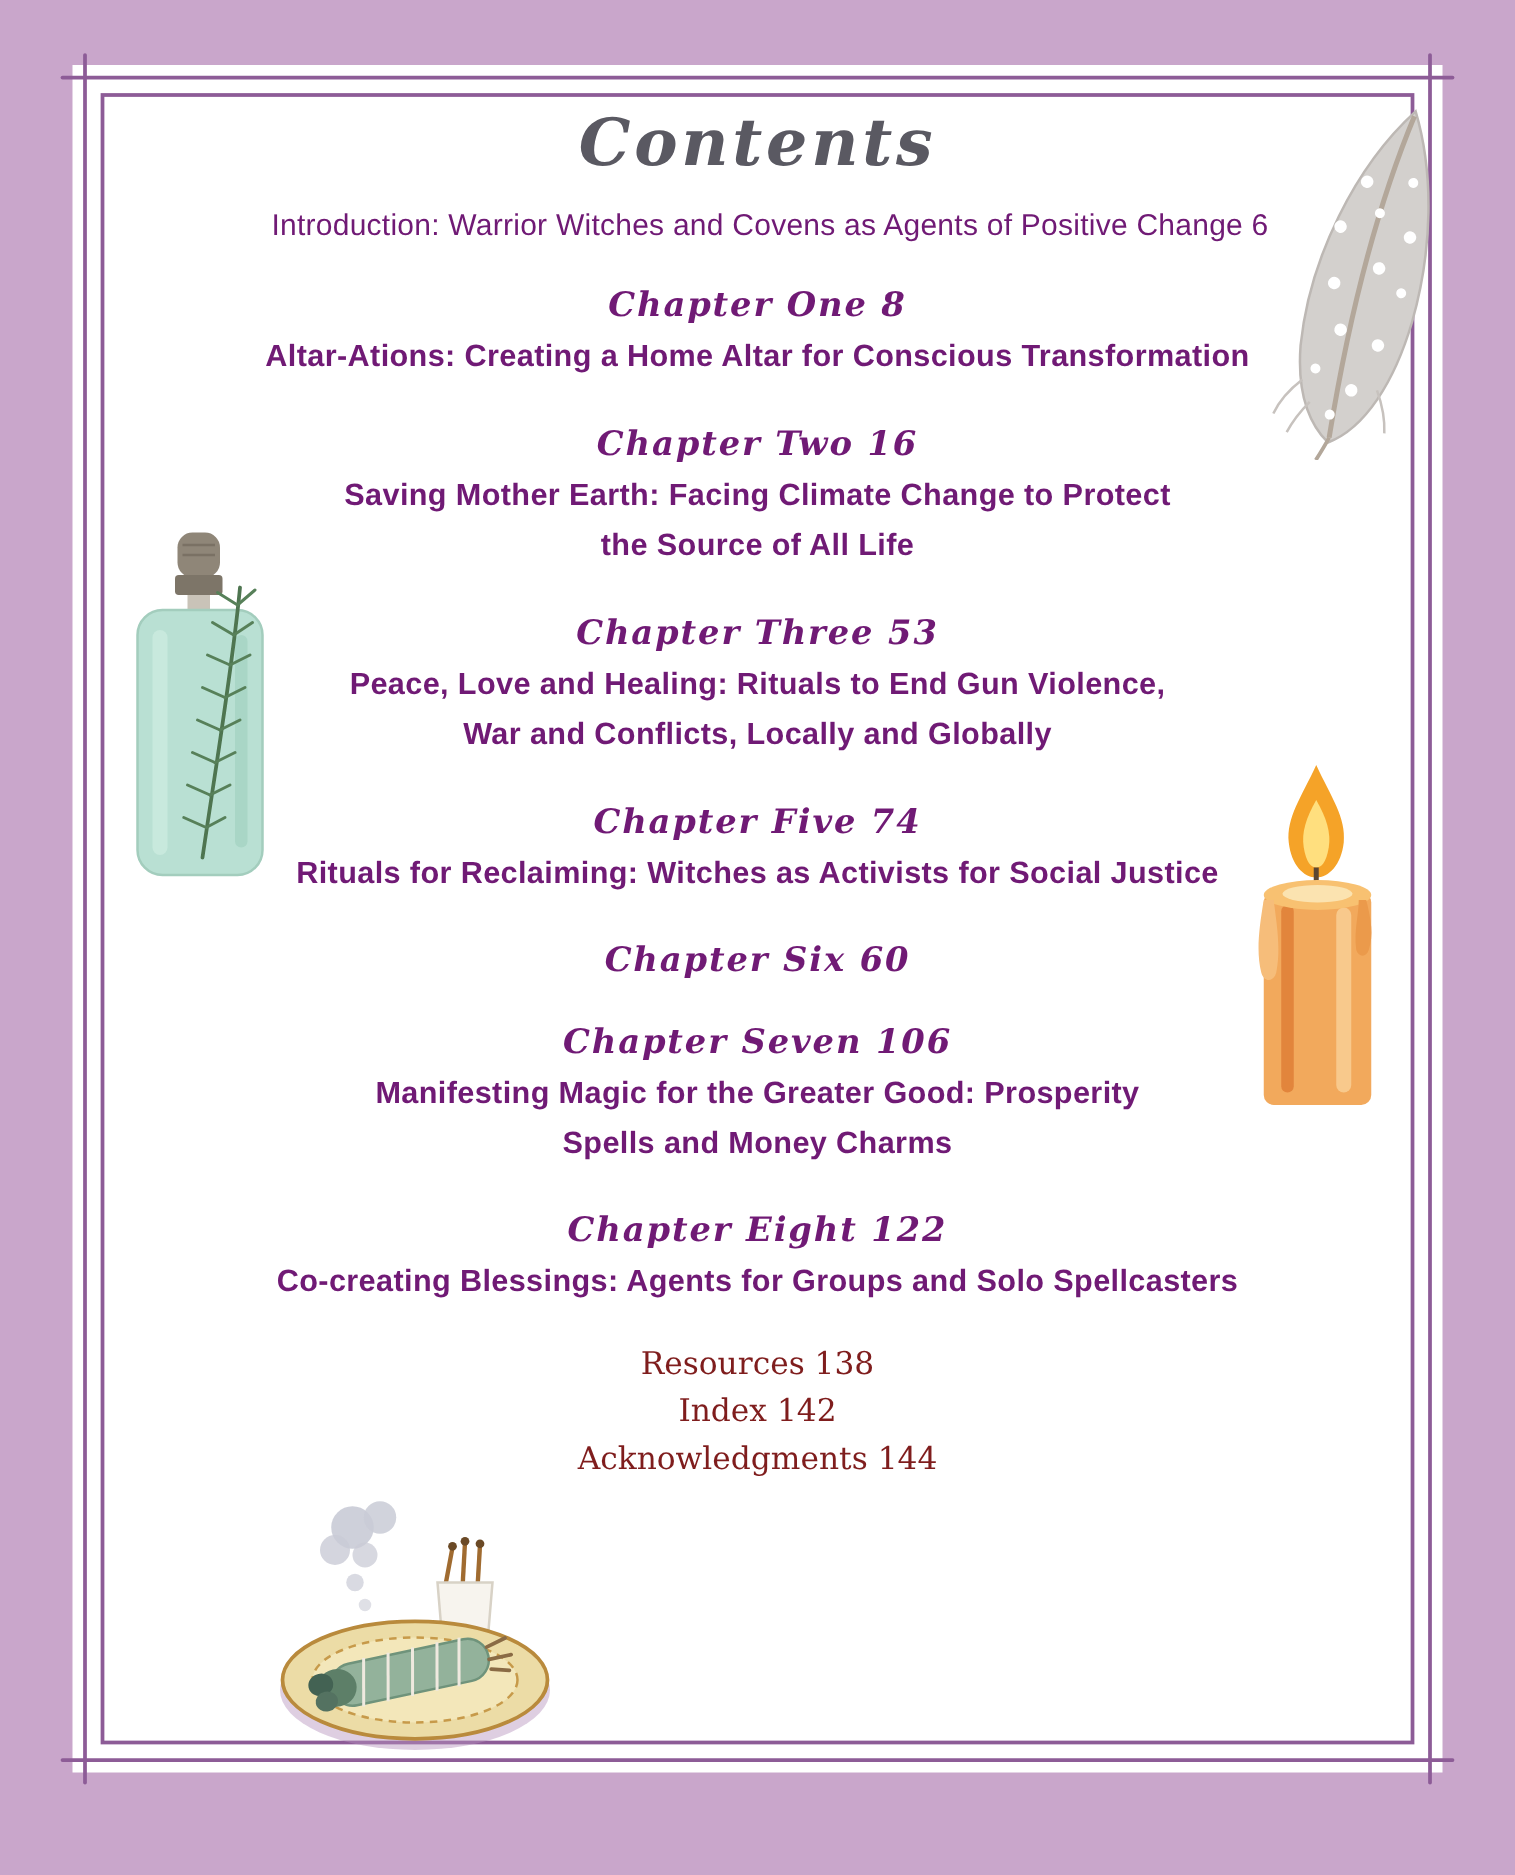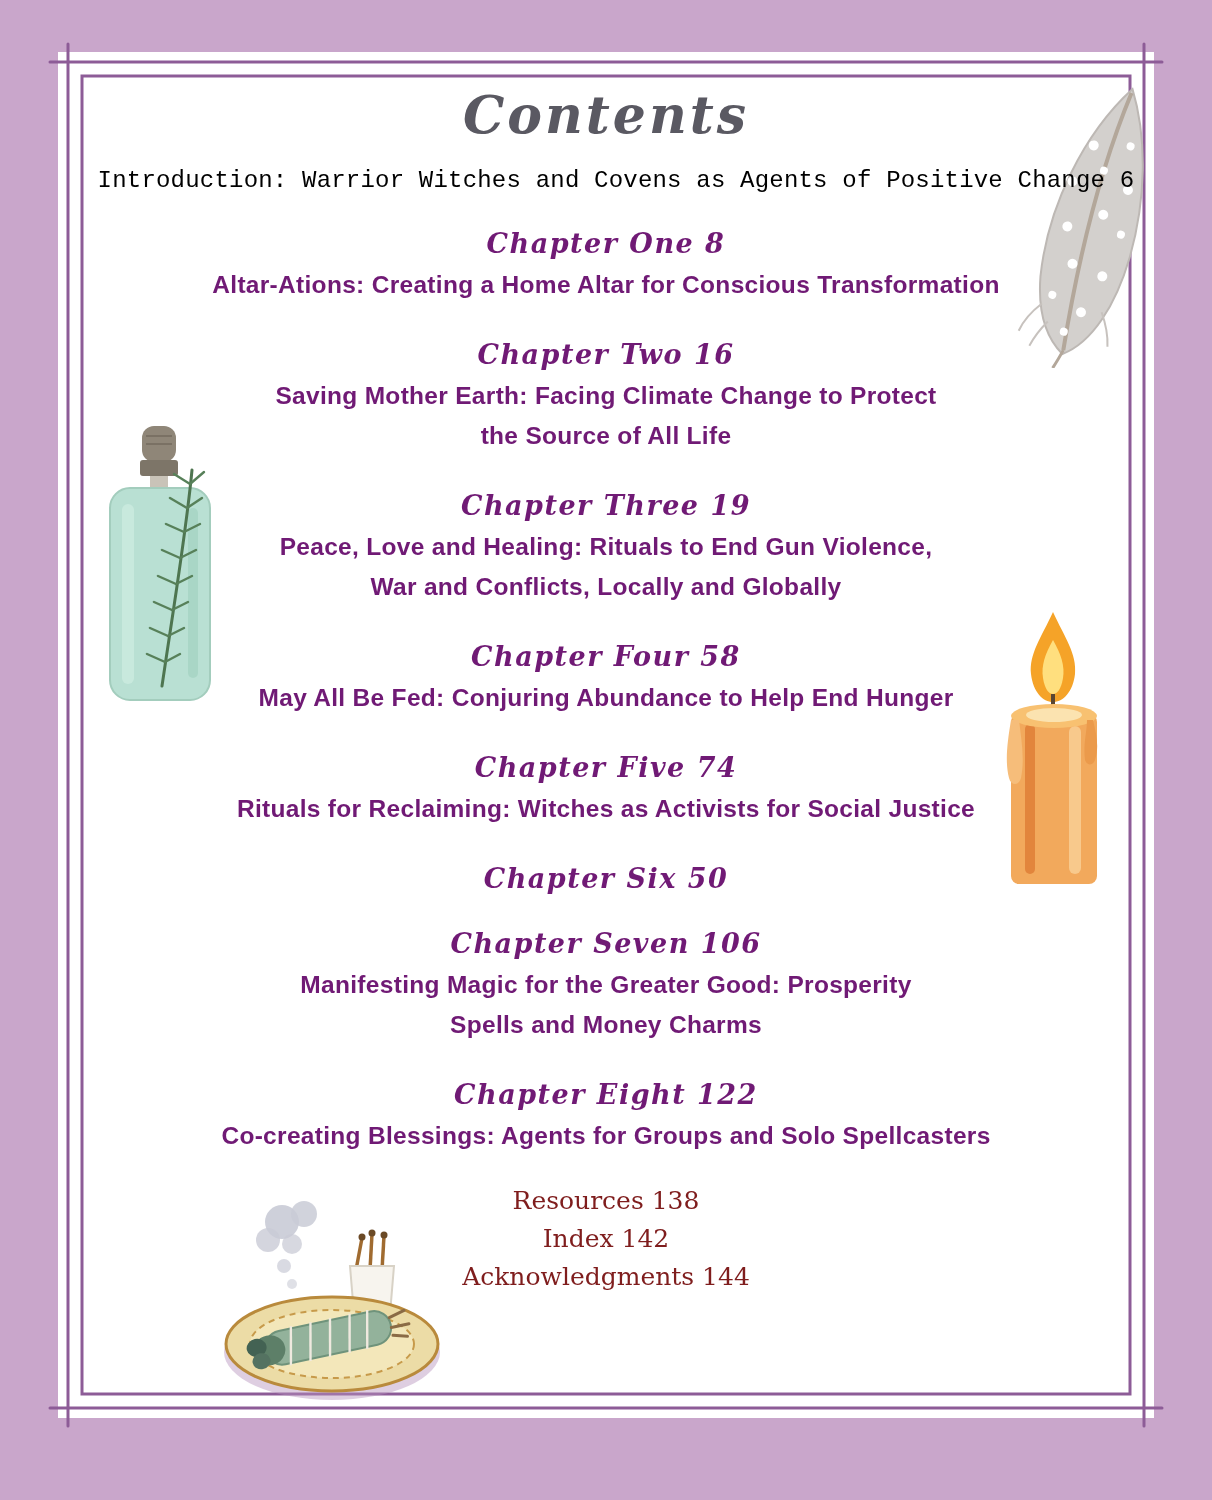--- a/index.html
+++ b/index.html
@@ -38,23 +38,23 @@
     font-weight: bold;
     color: #52515b;
   }
   .contents-title {
     font-size: 52px;
     letter-spacing: 3px;
     color: #5a5962;
   }
   .intro-line {
     margin-top: 22px;
-    font-family: Liberation Mono, monospace;
+    font-family: Liberation Sans, sans-serif;
     font-size: 24px;
-    color: #000000;
+    color: #701a75;
     letter-spacing: 0.2px;
     margin-left: 20px;
   }
   .chapter { display: flex; flex-direction: column; align-items: center; }
   .chapter-heading {
     margin-top: 34px;
     font-size: 27px;
     letter-spacing: 1.5px;
     color: #701a75;
   }
@@ -237,37 +237,33 @@
     <div class="chapter-title">Altar-Ations: Creating a Home Altar for Conscious Transformation</div>
   </div>
 
   <div class="chapter">
     <div class="script chapter-heading">Chapter Two 16</div>
     <div class="chapter-title">Saving Mother Earth: Facing Climate Change to Protect
 the Source of All Life</div>
   </div>
 
   <div class="chapter">
-    <div class="script chapter-heading">Chapter Three 19</div>
+    <div class="script chapter-heading">Chapter Three 53</div>
     <div class="chapter-title">Peace, Love and Healing: Rituals to End Gun Violence,
 War and Conflicts, Locally and Globally</div>
   </div>
 
-  <div class="chapter">
-    <div class="script chapter-heading">Chapter Four 58</div>
-    <div class="chapter-title">May All Be Fed: Conjuring Abundance to Help End Hunger</div>
-  </div>
 
   <div class="chapter">
     <div class="script chapter-heading">Chapter Five 74</div>
     <div class="chapter-title">Rituals for Reclaiming: Witches as Activists for Social Justice</div>
   </div>
 
   <div class="chapter">
-    <div class="script chapter-heading">Chapter Six 50</div>
+    <div class="script chapter-heading">Chapter Six 60</div>
   </div>
 
   <div class="chapter">
     <div class="script chapter-heading">Chapter Seven 106</div>
     <div class="chapter-title">Manifesting Magic for the Greater Good: Prosperity
 Spells and Money Charms</div>
   </div>
 
   <div class="chapter">
     <div class="script chapter-heading">Chapter Eight 122</div>

